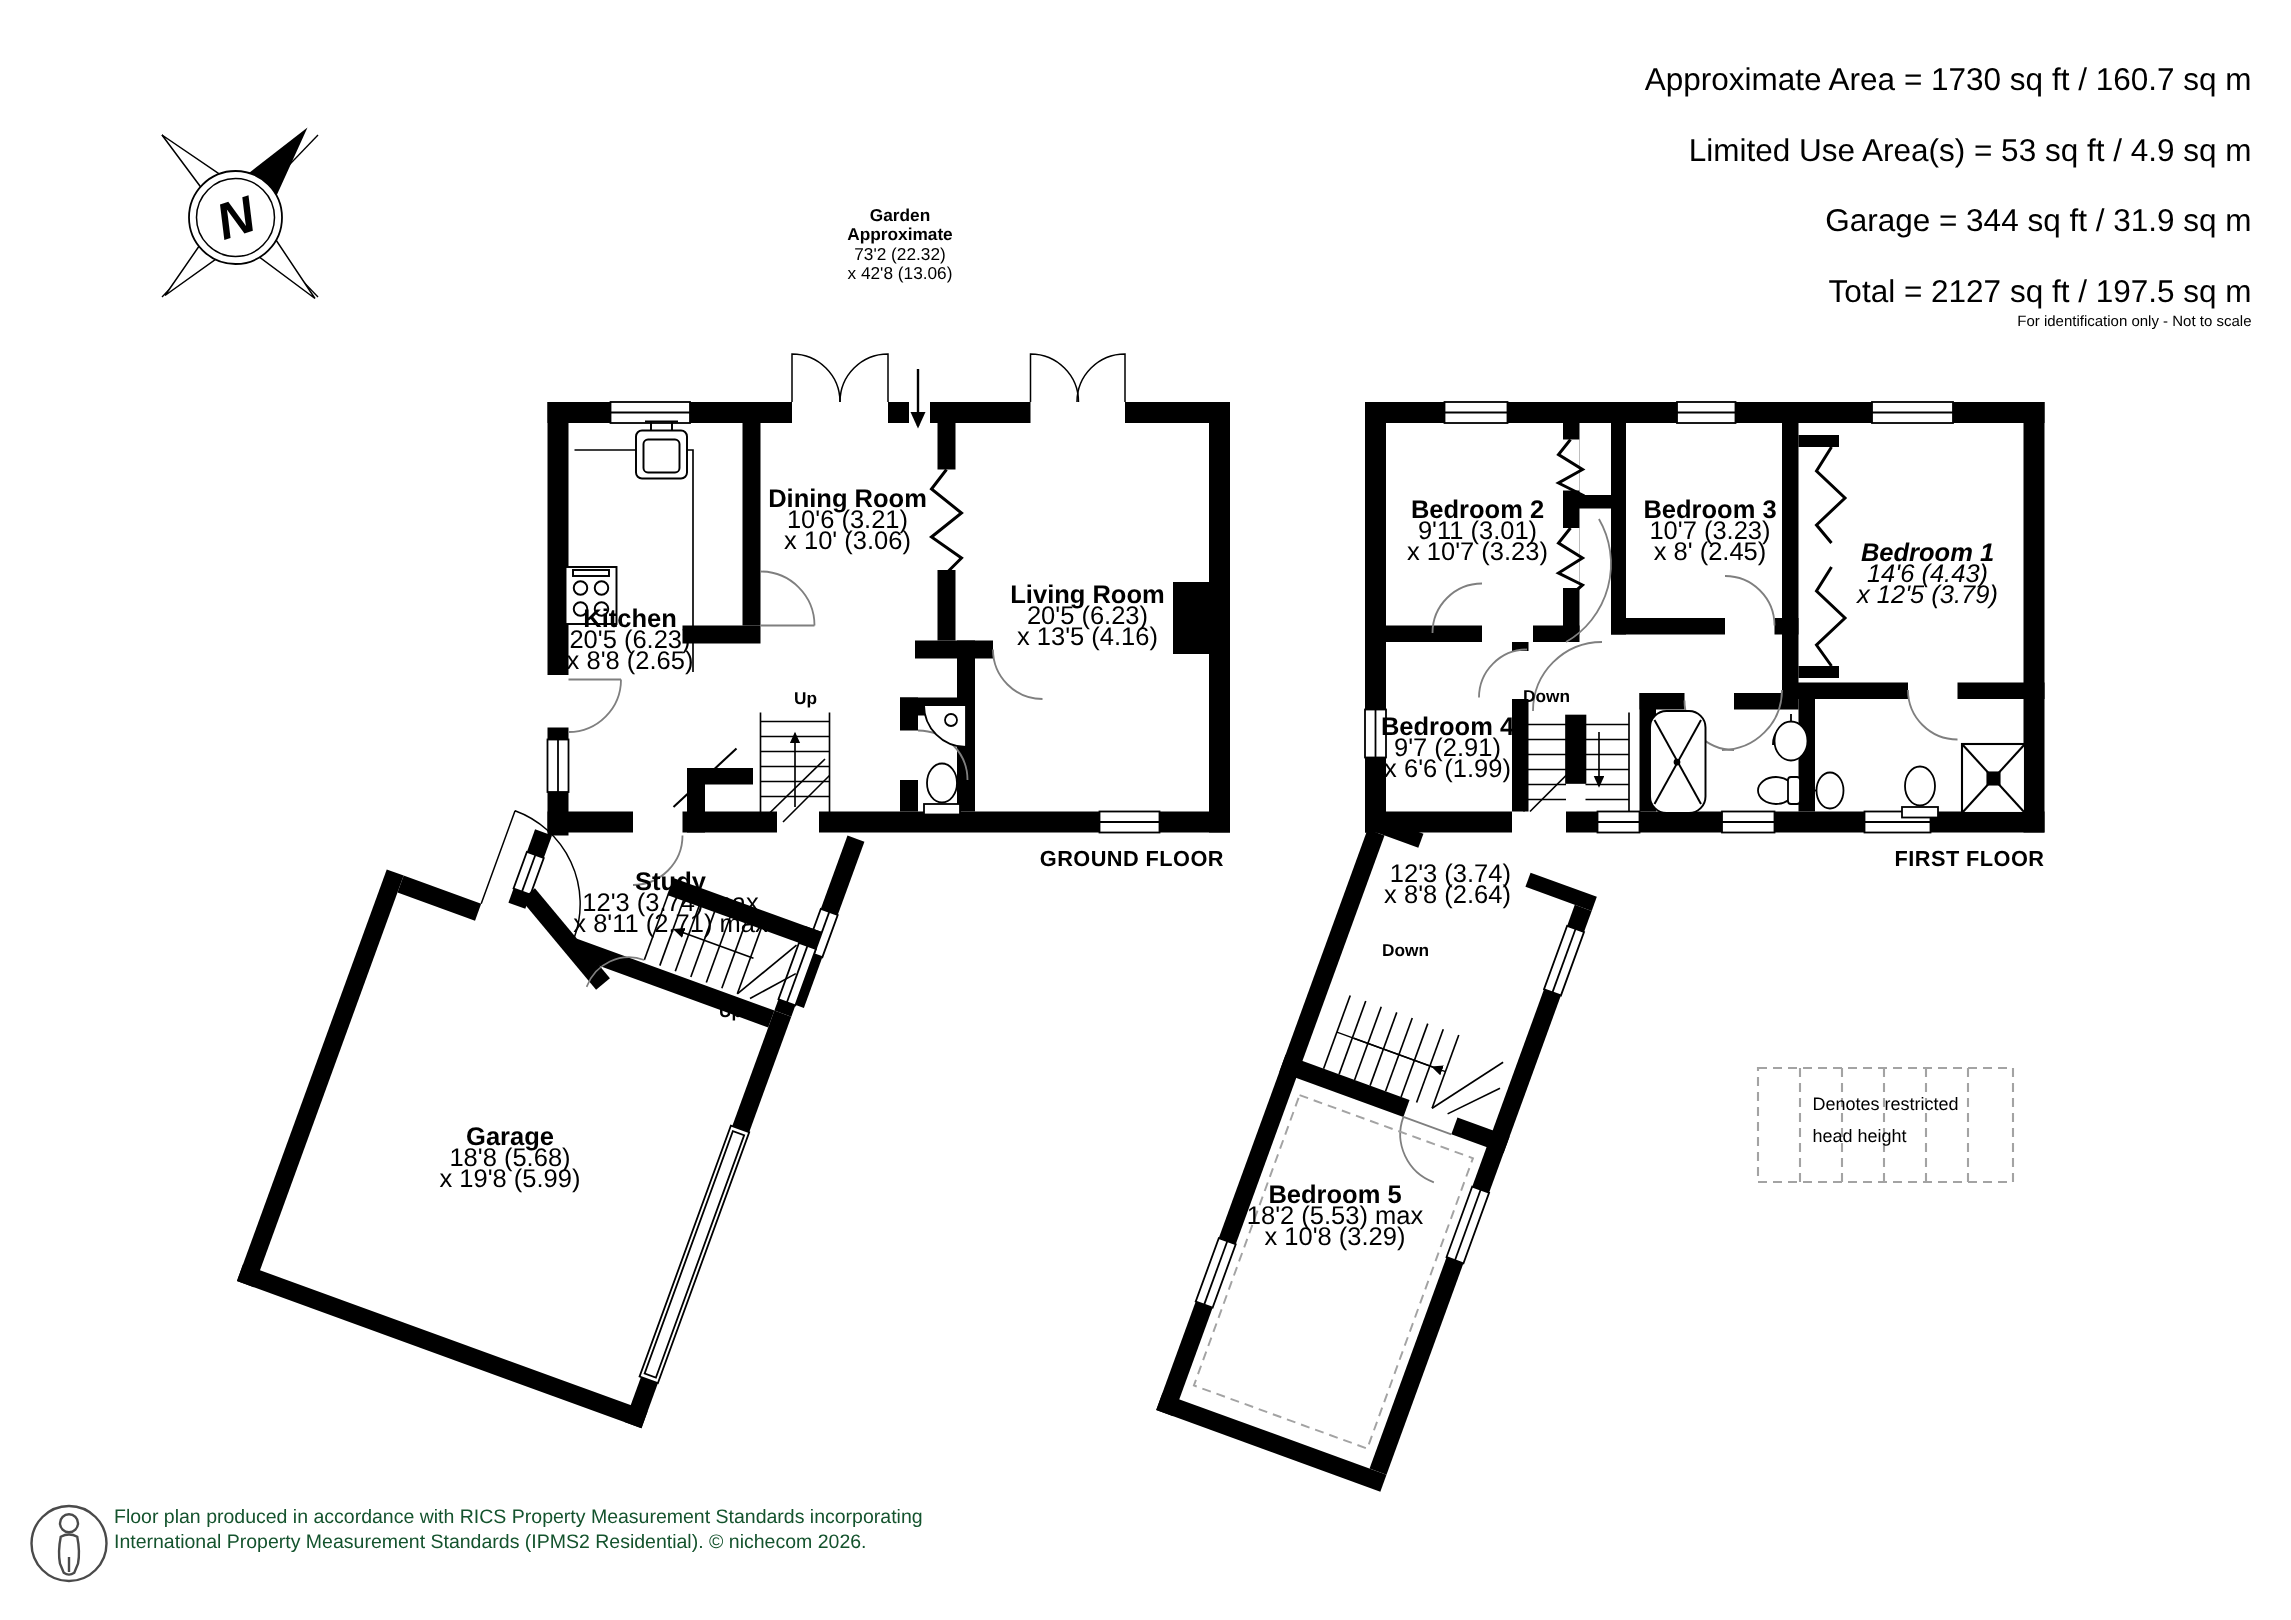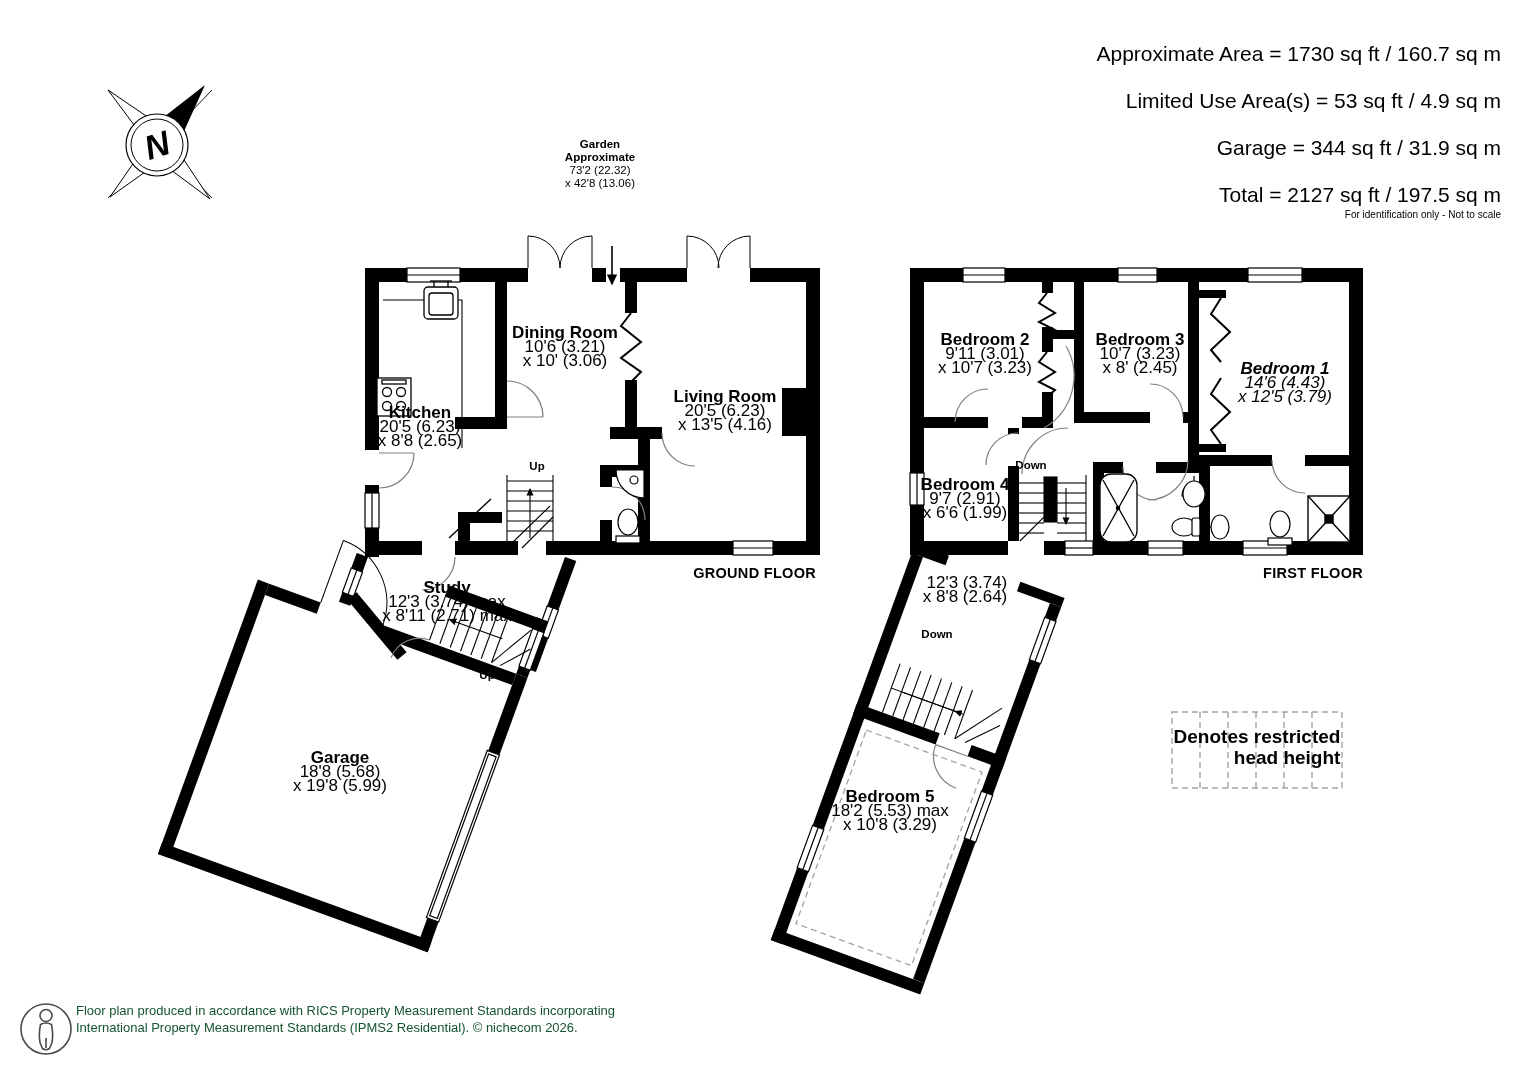--- a/index.html
+++ b/index.html
@@ -9,21 +9,21 @@
   .lbl{position:absolute;transform:translateX(-50%);text-align:center;font-size:17px;
        line-height:14px;white-space:nowrap;}
   .lbl span{display:block;}
   .lbl .b{font-weight:bold;}
   .stair-lbl{position:absolute;transform:translateX(-50%);font-size:11.5px;font-weight:bold;white-space:nowrap;}
   .floor-lbl{position:absolute;font-size:14.5px;font-weight:bold;letter-spacing:.3px;white-space:nowrap;}
   #header{position:absolute;top:20px;right:26px;text-align:right;}
   #header .hline{font-size:21px;line-height:27px;margin-top:20px;}
   #header .hnote{font-size:10px;margin-top:1px;}
   #legend-text{position:absolute;left:1257px;top:726px;transform:translateX(-50%);
-       text-align:right;font-size:19px;font-weight:bold;line-height:21px;white-space:nowrap;}
+       text-align:left;font-size:12px;font-weight:normal;line-height:21px;white-space:nowrap;}
   #footer{position:absolute;left:76px;top:1003px;font-size:13px;line-height:16.5px;color:#14532d;}
 </style>
 </head>
 <body>
 
 <div id="canvas">
 
 <svg id="plan-svg" width="1527" height="1080" viewBox="0 0 1527 1080">
   <defs>
     <marker id="arrow" orient="auto" markerWidth="9" markerHeight="9" refX="6" refY="3.2">

